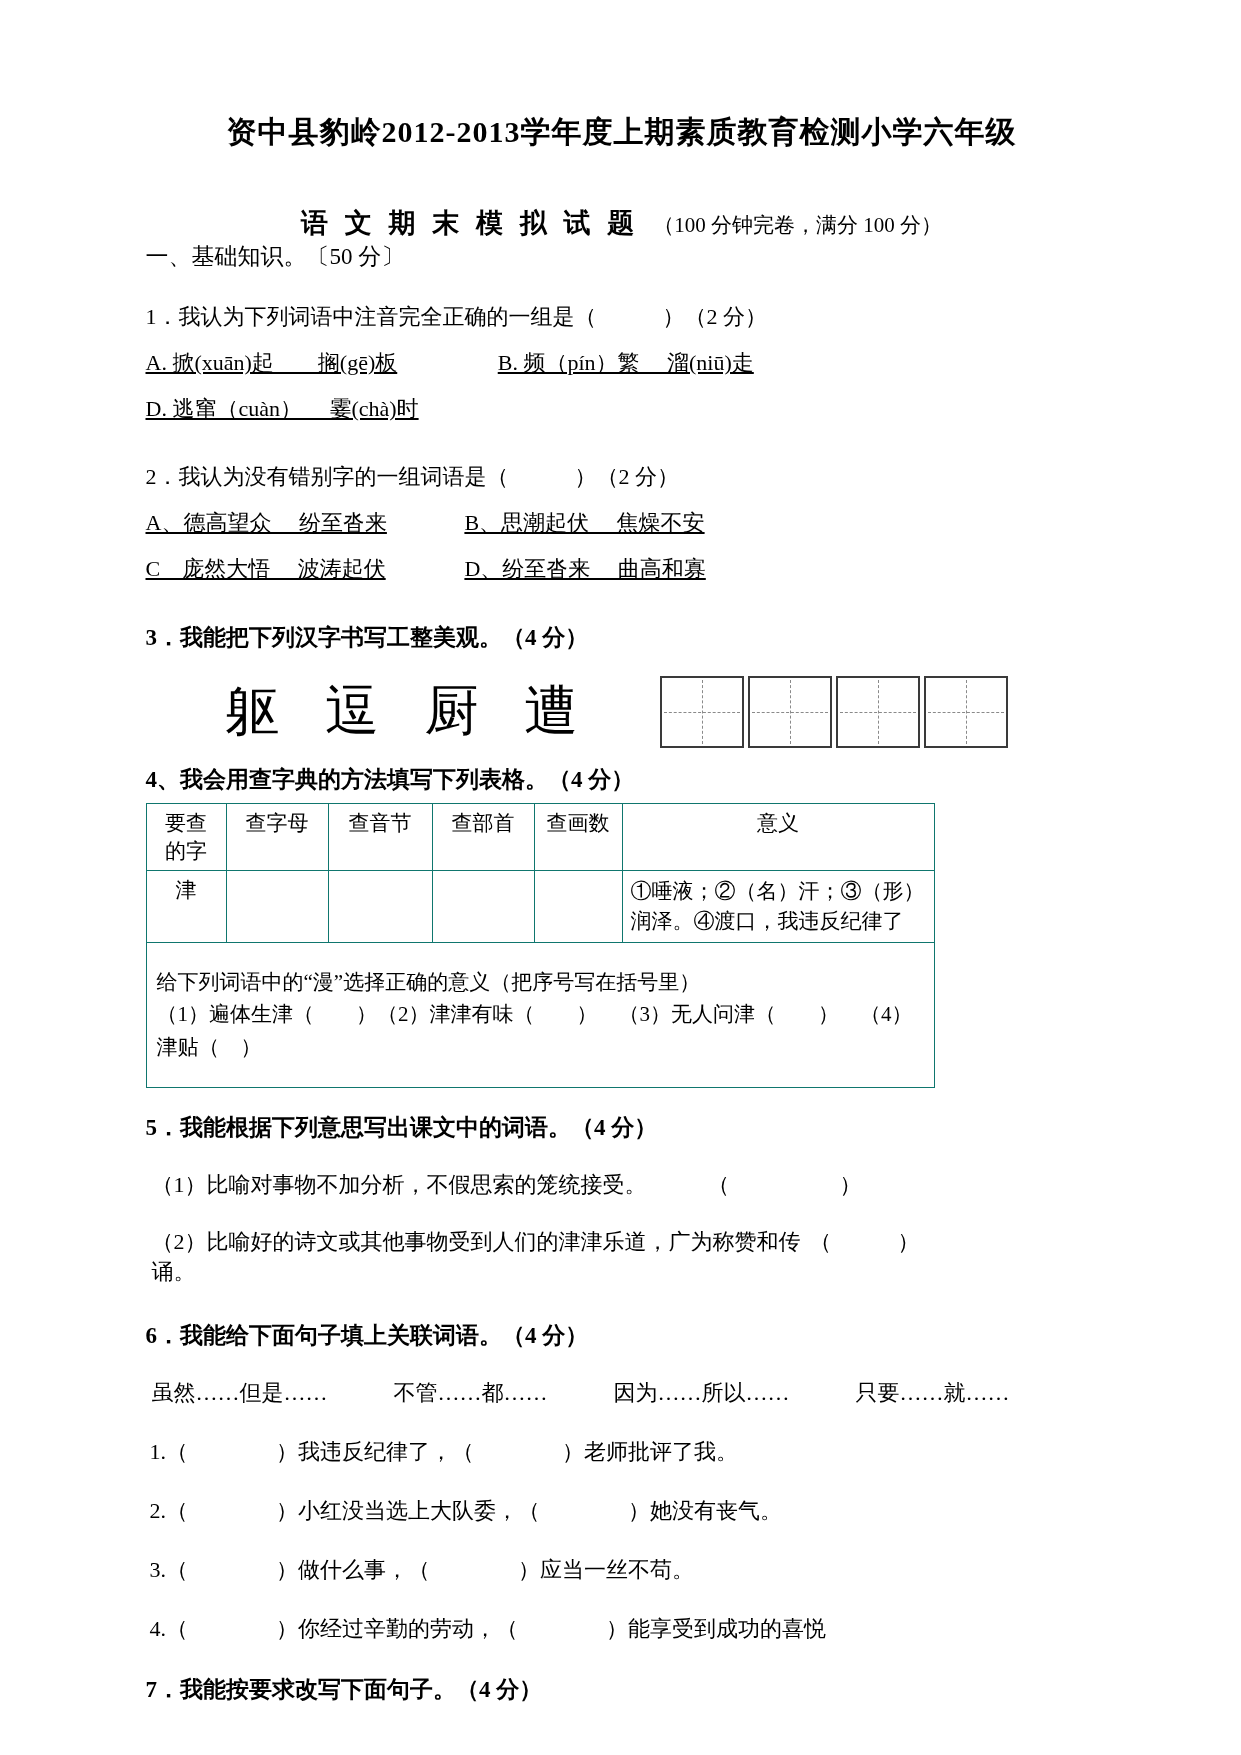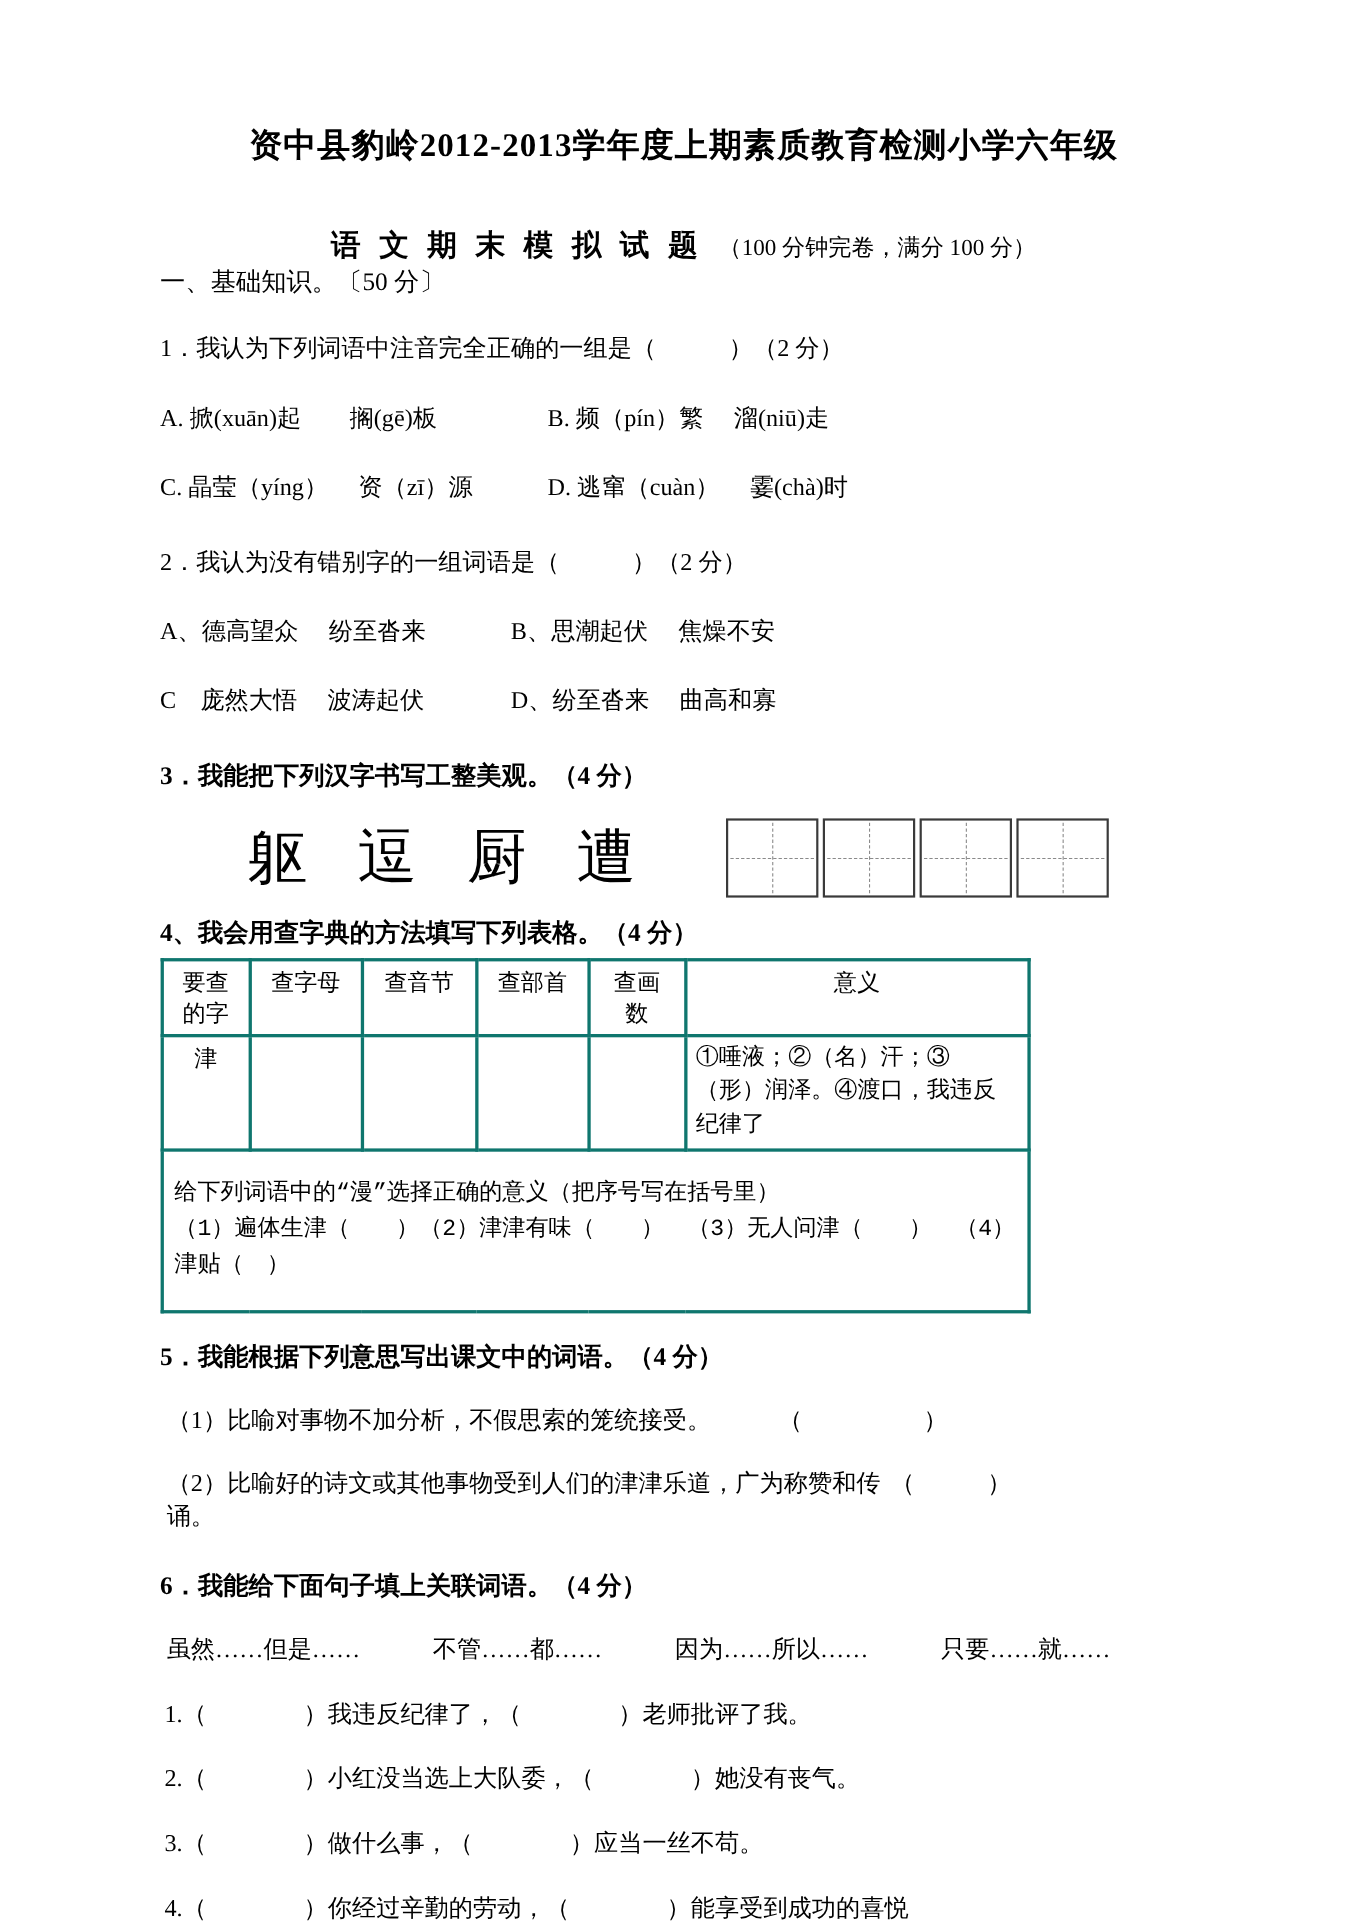--- a/index.html
+++ b/index.html
@@ -9,31 +9,31 @@
     font-family:"Liberation Serif","DejaVu Serif",serif; color:#000;
     padding:112px 120px 0 122px; overflow:hidden; position:relative;
   }
   .title { font-size:30px; font-weight:700; text-align:center; letter-spacing:1px; }
   .subtitle-row { margin-top:52px; text-align:center; white-space:nowrap; }
   .subtitle { font-size:27px; font-weight:700; letter-spacing:5px; }
   .subtitle-note { font-size:21px; font-weight:400; margin-left:10px; letter-spacing:0; }
   .section-heading { font-size:23px; }
   .stem { margin-top:30px; font-size:22px; }
   .stem.bold { font-weight:700; font-size:23px; }
-  .opt-row { margin-top:33px; font-size:22px; display:flex; }
+  .opt-row { margin-top:16px; font-size:22px; display:flex;text-decoration:underline; }
   .opt-row .left-q1 { flex:0 0 37%; }
   .opt-row .left-q2 { flex:0 0 33.5%; }
   .big-row { margin-top:22px; display:flex; align-items:center; }
   .big-chars { font-size:54px; letter-spacing:16px; margin-left:80px; white-space:nowrap; }
   .grid-boxes { display:flex; gap:4px; margin-left:66px; }
   .tian-box { width:84px; height:72px; border:2px solid #3a3a3a; position:relative; background:#fff; }
   .tian-box::before { content:""; position:absolute; top:50%; left:2px; right:2px; border-top:1px dashed #8a8a8a; }
   .tian-box::after  { content:""; position:absolute; left:50%; top:2px; bottom:2px; border-left:1px dashed #8a8a8a; }
   .dict-table { border-collapse:collapse; margin-top:8px; width:788px; font-size:21px; table-layout:fixed; }
-  .dict-table th, .dict-table td { border:3px solid #0f766e; padding:5px 12px; vertical-align:top; font-weight:400; text-align:center;font-family:Liberation Mono, monospace; }
+  .dict-table th, .dict-table td { border:1px solid #0f766e; padding:5px 12px; vertical-align:top; font-weight:400; text-align:center; }
   .dict-table col.c1 { width:80px; }
   .dict-table col.c2 { width:102px; }
   .dict-table col.c3 { width:104px; }
   .dict-table col.c4 { width:102px; }
   .dict-table col.c5 { width:88px; }
   .dict-table col.c6 { width:312px; }
   .dict-table td.meaning { text-align:left; line-height:1.45; padding:5px 8px; }
   .dict-table td.note-cell { text-align:left; line-height:1.55; padding:23px 10px; }
   .dict-table tr.entry-row td { height:66px; }
   .q5-row { margin-top:27px; font-size:22px; display:flex; padding-left:6px; }
@@ -55,21 +55,20 @@
   </div>
 
   <div class="section-heading">一、基础知识。〔50 分〕</div>
 
   <div class="stem">1．我认为下列词语中注音完全正确的一组是（　　　）（2 分）</div>
   <div class="opt-row">
     <span class="left-q1">A. 掀(xuān)起　　搁(gē)板</span>
     <span>B. 频（pín）繁　 溜(niū)走</span>
   </div>
   <div class="opt-row">
-    <span class="left-q1">C. 晶莹（yíng）　 资（zī）源</span>
     <span>D. 逃窜（cuàn）　 霎(chà)时</span>
   </div>
 
   <div class="stem" style="margin-top:38px;">2．我认为没有错别字的一组词语是（　　　）（2 分）</div>
   <div class="opt-row">
     <span class="left-q2">A、德高望众　 纷至沓来</span>
     <span>B、思潮起伏　 焦燥不安</span>
   </div>
   <div class="opt-row">
     <span class="left-q2">C　庞然大悟　 波涛起伏</span>

